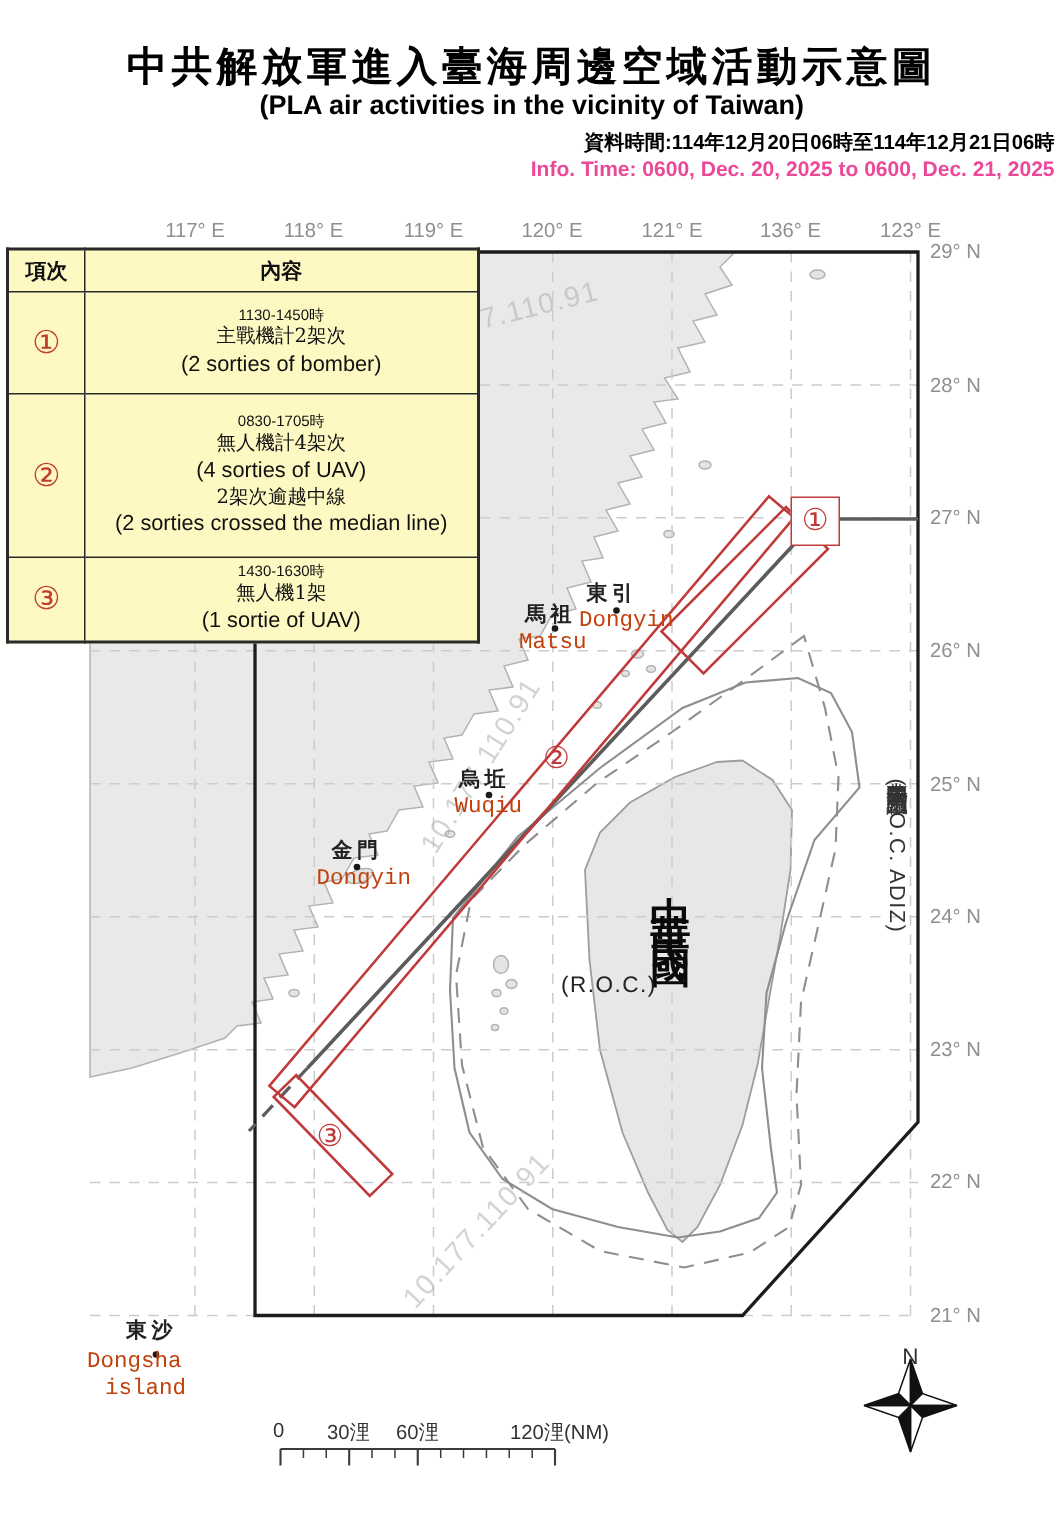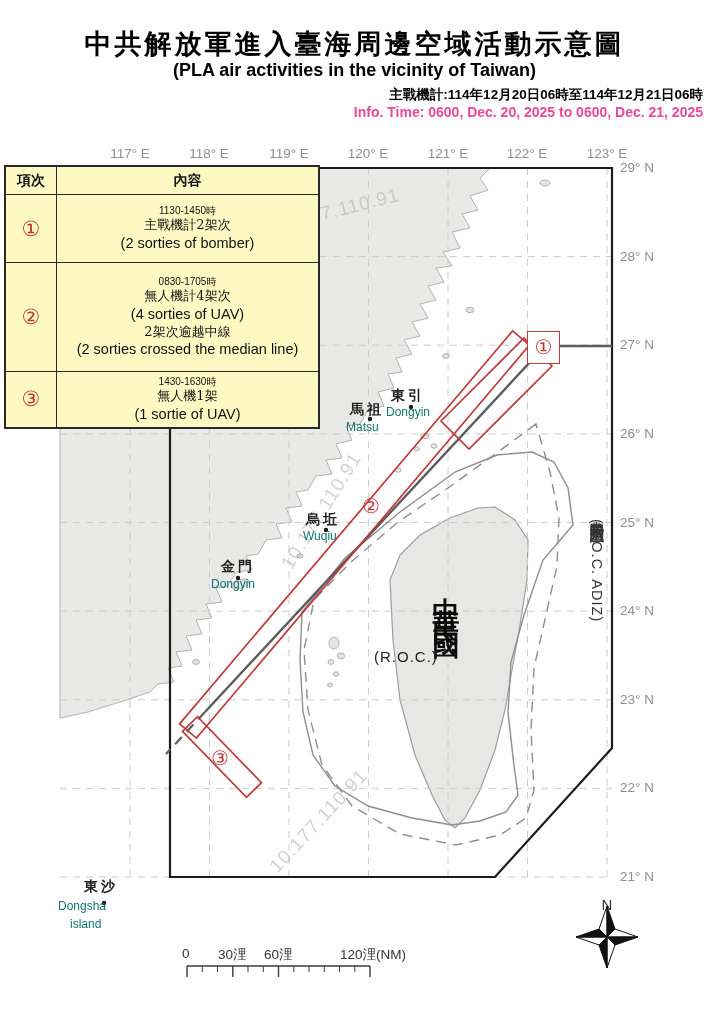--- a/index.html
+++ b/index.html
@@ -24,21 +24,21 @@
   .ln-time{font-size:10px;}
   .ln-zh{font-family:"DejaVu Serif",serif;font-size:13px;}
   .ln-en{font-size:14.5px;}
   .rowpad{padding:3px 1px;}
   
   .axis{font-size:13.5px;color:#8f8f8f;white-space:nowrap;}
   .lon{width:70px;text-align:center;top:146px;}
   .lat{left:620px;}
   
   .pl-zh{font-family:"DejaVu Serif",serif;font-size:14px;font-weight:bold;letter-spacing:3px;color:#222;white-space:nowrap;}
-  .pl-en{font-size:12px;color:#0f766e;white-space:nowrap;}
+  .pl-en{font-size:15px;color:#c2410c;white-space:nowrap;font-family:Liberation Mono, monospace;}
   .roc-en{font-size:15px;color:#222;letter-spacing:1px;}
   .roc-zh{left:428px;top:576px;writing-mode:vertical-rl;text-orientation:upright;
           font-family:"DejaVu Serif",serif;font-size:27px;font-weight:bold;letter-spacing:12px;color:#0a0a0a;}
   .adiz{left:587px;top:510px;writing-mode:vertical-rl;font-size:14.5px;color:#333;letter-spacing:1px;white-space:nowrap;}
   .flight-label{color:var(--red);font-size:20px;line-height:1;}
   .flight1-box{left:527px;top:331px;width:33px;height:33px;border:1.7px solid var(--red);
                background:#fff;text-align:center;line-height:31px;box-sizing:border-box;}
   .watermark{color:rgba(175,175,175,.55);font-size:19px;letter-spacing:1px;white-space:nowrap;}
   .scale-lab{font-size:13.5px;color:#333;white-space:nowrap;}
   .north{left:594px;top:896px;width:26px;text-align:center;font-size:15px;color:#333;}
@@ -152,29 +152,29 @@
       <polygon points="576,937 607,937 599,929" fill="#111"></polygon>
     </g>
   </svg>
 
   <div class="abs watermark" style="left:268px;top:200px;transform:rotate(-14deg)">10.177.110.91</div>
   <div class="abs watermark" style="left:255px;top:500px;transform:rotate(-58deg)">10.177.110.91</div>
   <div class="abs watermark" style="left:252px;top:810px;transform:rotate(-47deg)">10.177.110.91</div>
 
   <div class="abs title-zh">中共解放軍進入臺海周邊空域活動示意圖</div>
   <div class="abs title-en">(PLA air activities in the vicinity of Taiwan)</div>
-  <div class="abs info-zh">主戰機計:114年12月20日06時至114年12月21日06時</div>
+  <div class="abs info-zh">資料時間:114年12月20日06時至114年12月21日06時</div>
   <div class="abs info-en">Info. Time: 0600, Dec. 20, 2025 to 0600, Dec. 21, 2025</div>
 
   <div class="abs axis lon" style="left:95px">117° E</div>
   <div class="abs axis lon" style="left:174px">118° E</div>
   <div class="abs axis lon" style="left:254px">119° E</div>
   <div class="abs axis lon" style="left:333px">120° E</div>
   <div class="abs axis lon" style="left:413px">121° E</div>
-  <div class="abs axis lon" style="left:492px">122° E</div>
+  <div class="abs axis lon" style="left:492px">136° E</div>
   <div class="abs axis lon" style="left:572px">123° E</div>
 
   <div class="abs axis lat" style="top:160px">29° N</div>
   <div class="abs axis lat" style="top:249px">28° N</div>
   <div class="abs axis lat" style="top:337px">27° N</div>
   <div class="abs axis lat" style="top:426px">26° N</div>
   <div class="abs axis lat" style="top:515px">25° N</div>
   <div class="abs axis lat" style="top:603px">24° N</div>
   <div class="abs axis lat" style="top:692px">23° N</div>
   <div class="abs axis lat" style="top:780px">22° N</div>

